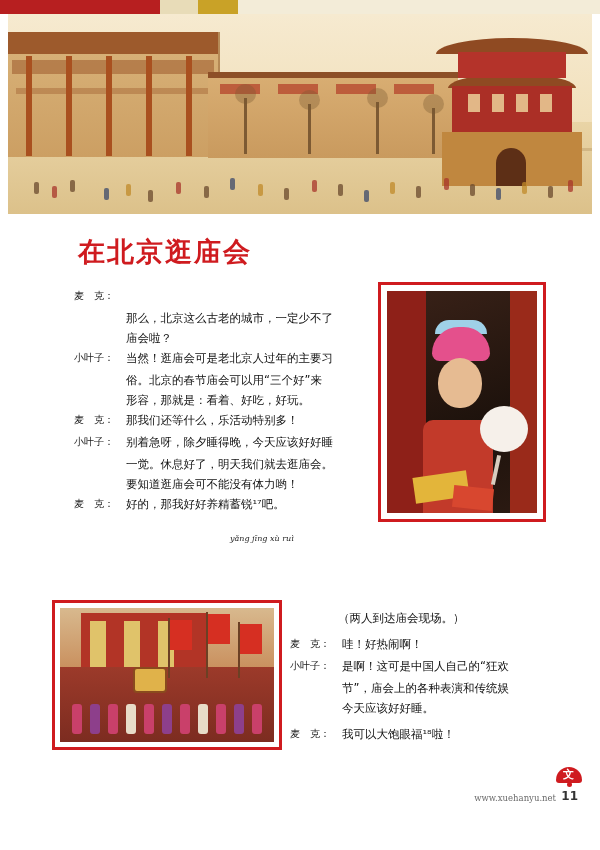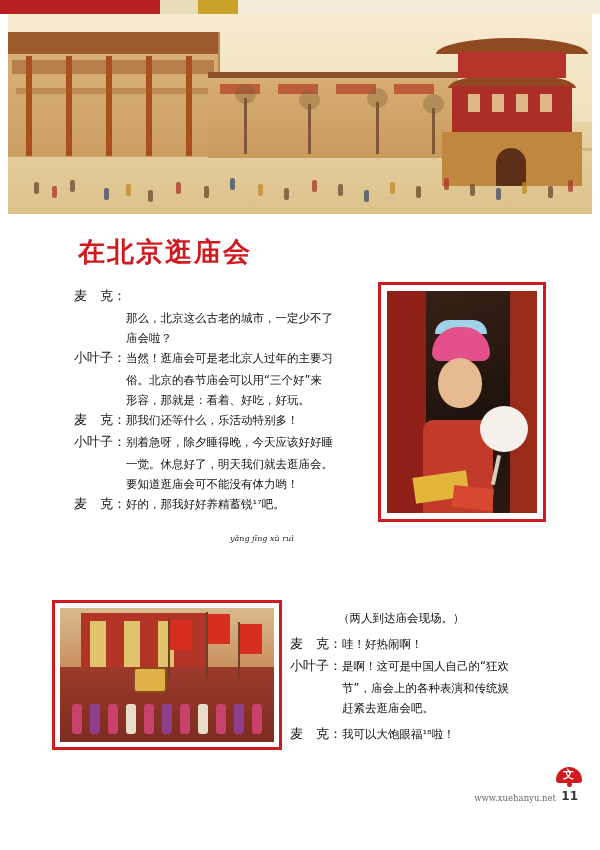--- a/index.html
+++ b/index.html
@@ -139,21 +139,21 @@
     width: 282px;
   }
   .line {
     display: flex;
     align-items: flex-start;
     margin-bottom: 2px;
   }
   .spk {
     width: 52px;
     flex: 0 0 52px;
-    font-size: 13px;
+    font-size: 10px;
     color: #1a1a1a;
     line-height: 20px;
     white-space: nowrap;
   }
   .txt {
     flex: 1;
     font-size: 11.5px;
     color: #111;
     line-height: 20px;
     text-align: justify;
@@ -457,21 +457,21 @@
   </div>
 
   <div class="line">
     <div class="spk">小叶子：</div>
     <div class="txt">是啊！这可是中国人自己的“狂欢</div>
   </div>
   <div class="cont-line">
     <div class="txt cont">节”，庙会上的各种表演和传统娱</div>
   </div>
   <div class="cont-line">
-    <div class="txt cont">赶紧去逛庙会吧。</div>
+    <div class="txt cont">今天应该好好睡。</div>
   </div>
 
   <div class="line" style="margin-top:6px;">
     <div class="spk">麦　克：</div>
     <div class="txt">我可以大饱眼福¹⁸啦！</div>
   </div>
 
 </div>
 
 <div class="footer-logo">

